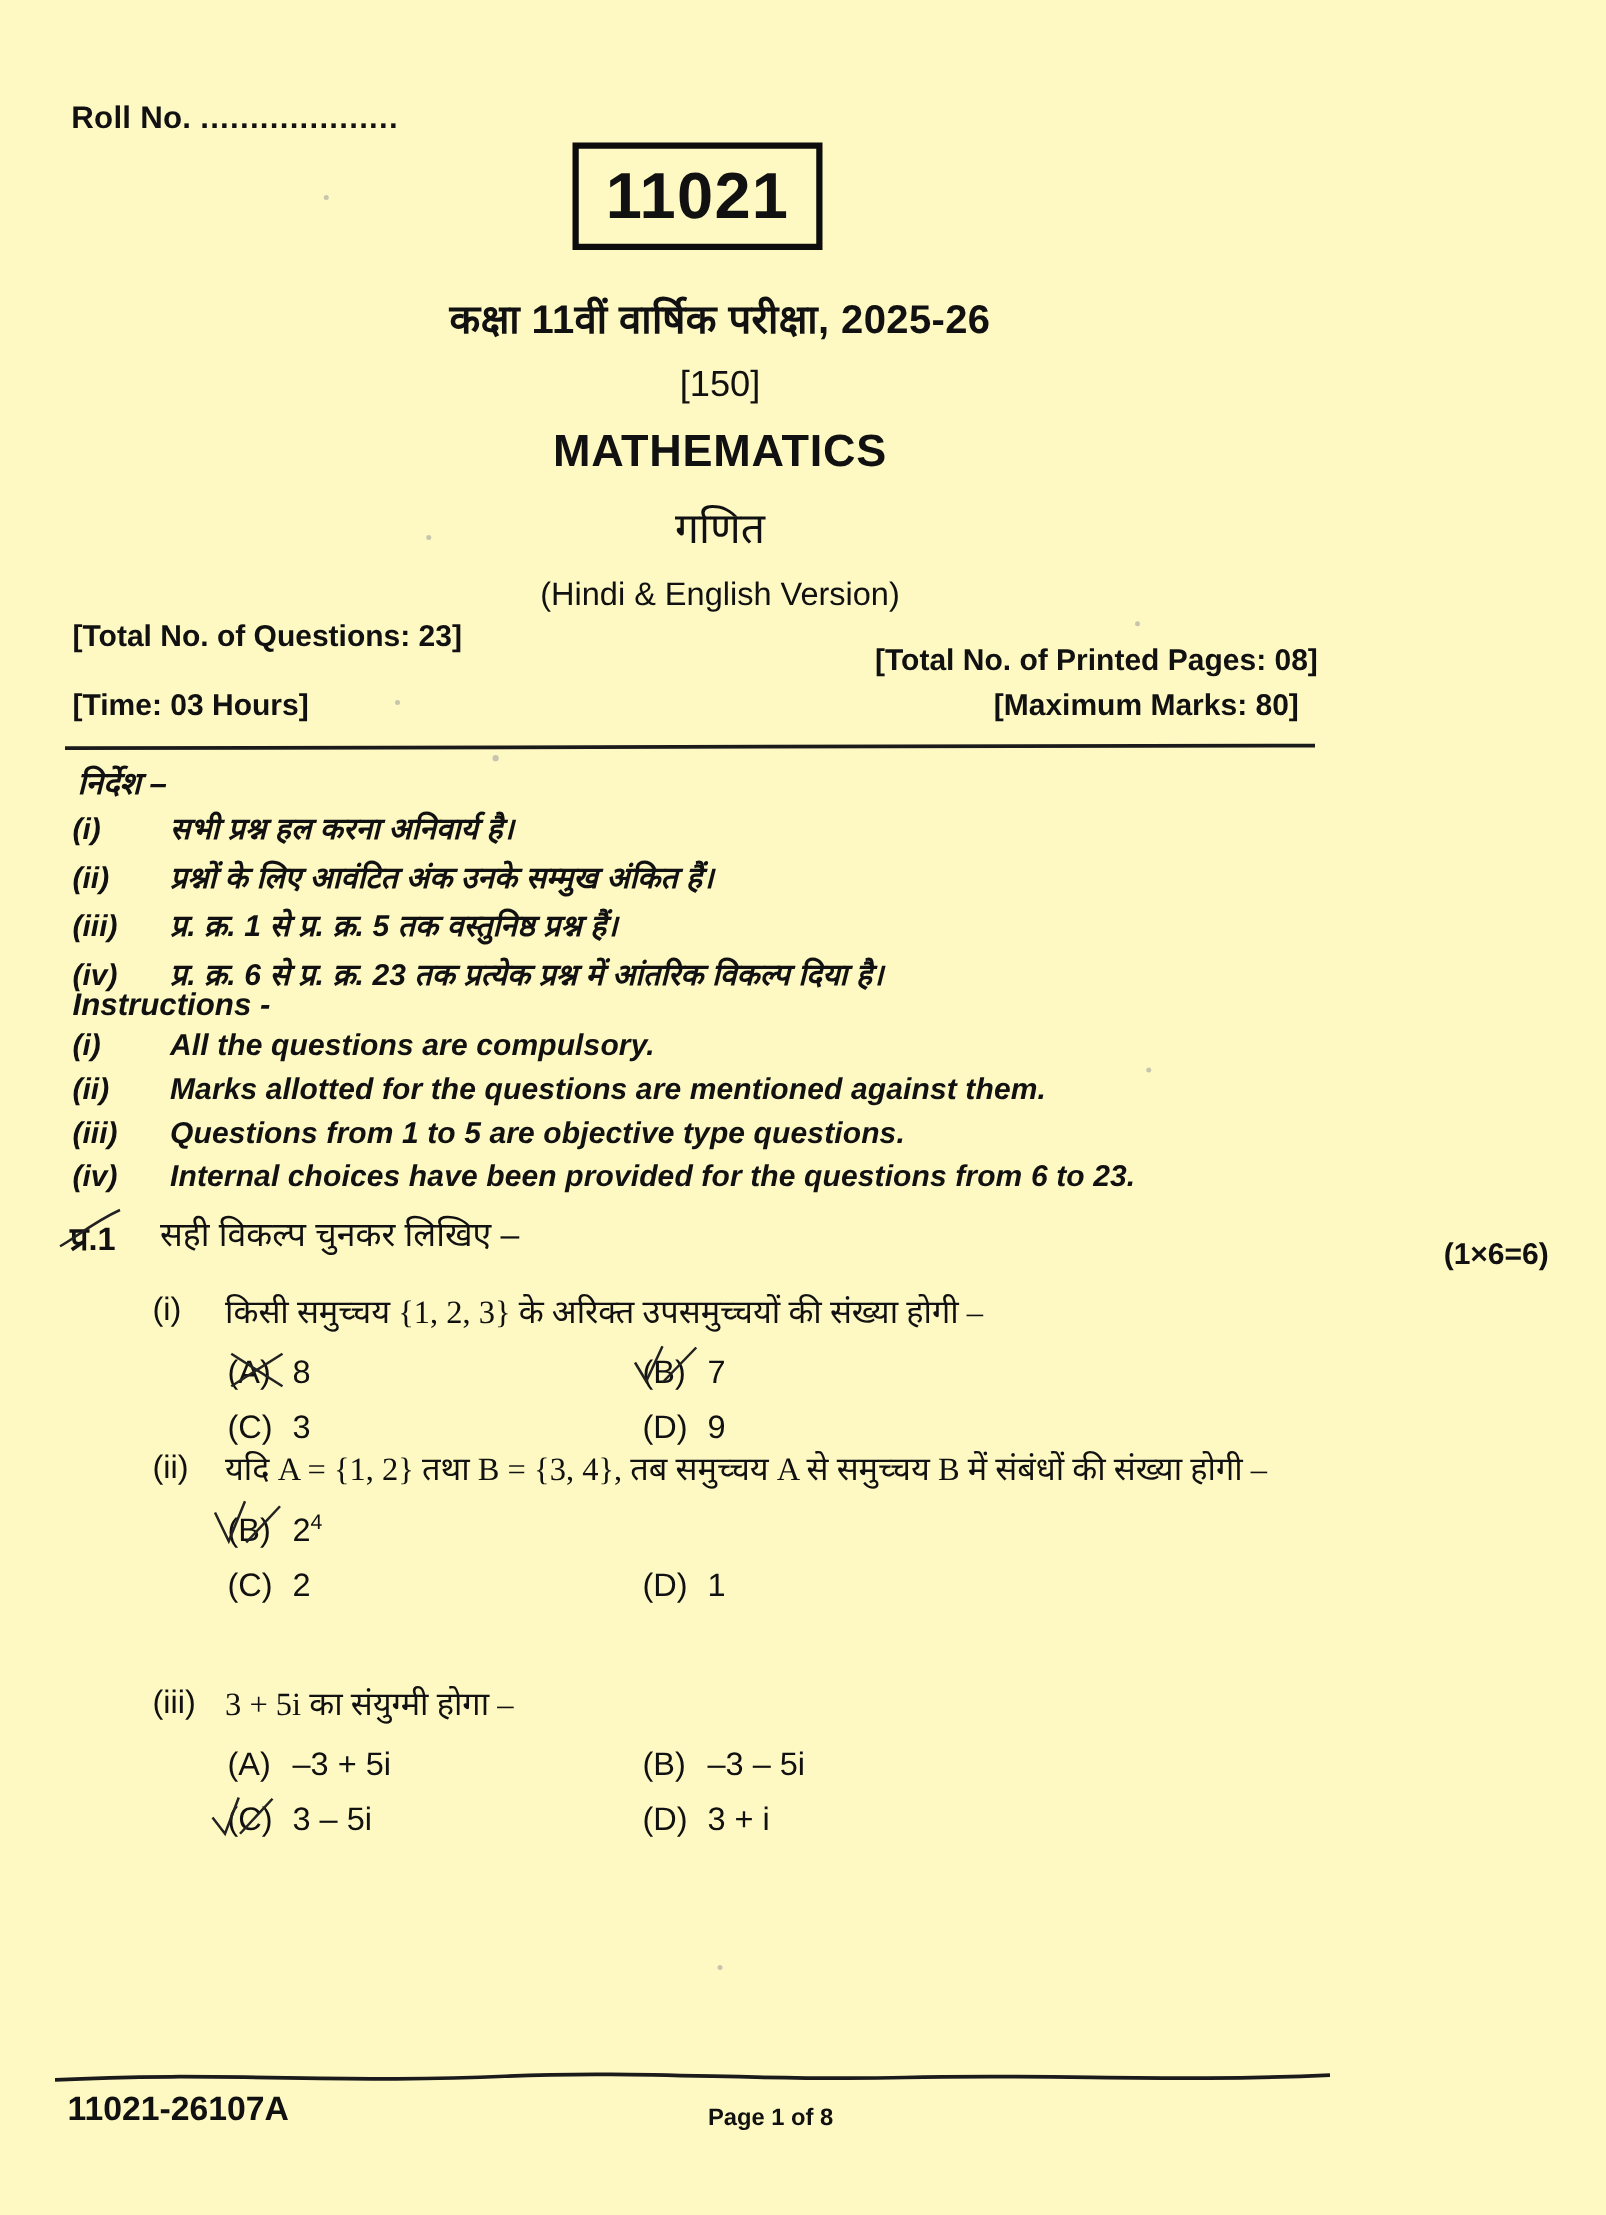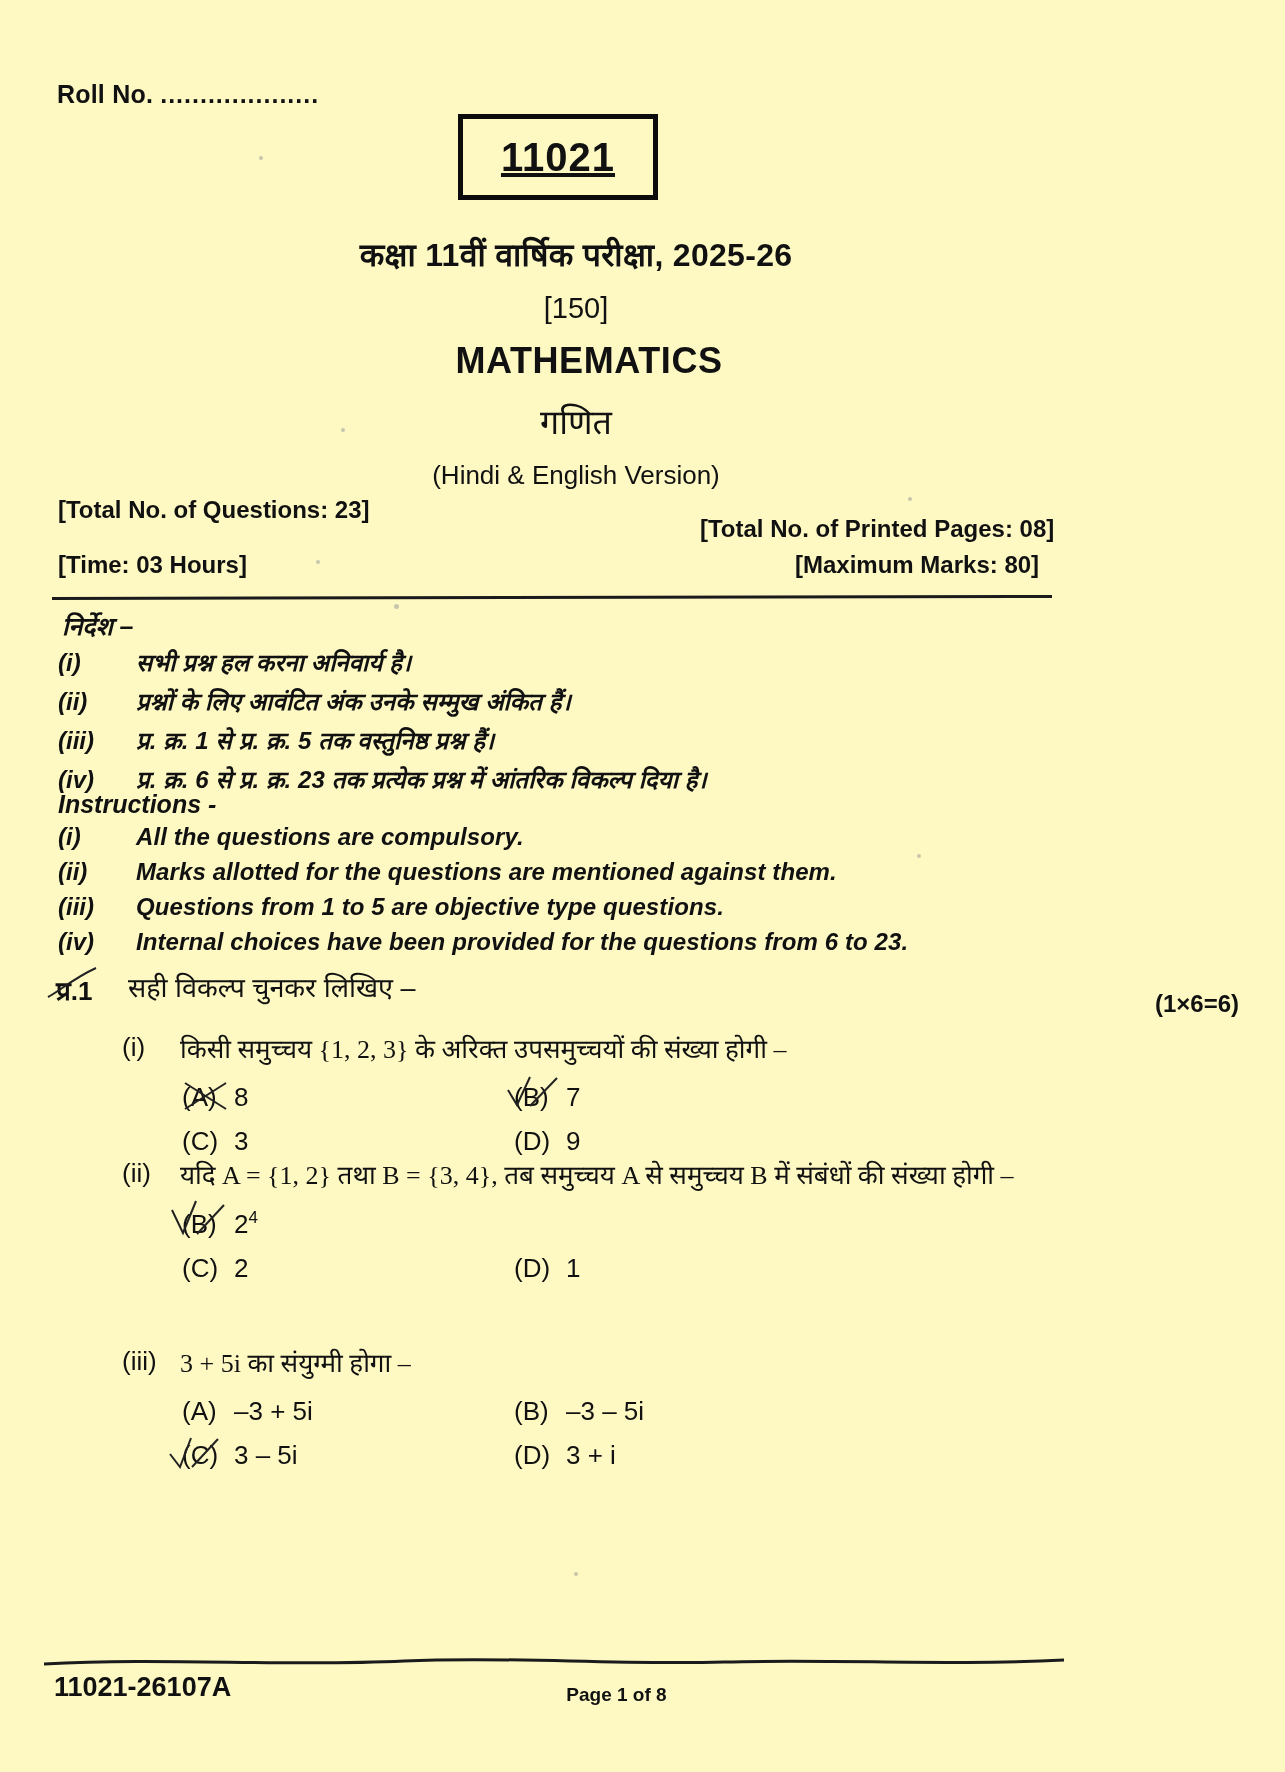--- a/index.html
+++ b/index.html
@@ -41,25 +41,24 @@
     top: 114px;
     width: 200px;
     height: 86px;
     border: 5px solid #0c0c0c;
     box-sizing: border-box;
     display: flex;
     align-items: center;
     justify-content: center;
   }
   .code-box span {
-    font-size: 40px;
+    font-size: 52px;
     font-weight: bold;
     letter-spacing: 1px;
     line-height: 1;
-    text-decoration: underline;
   }
 
   .center-line {
     position: absolute;
     left: 0;
     width: 1152px;
     text-align: center;
   }
   .exam-title {
     top: 232px;
@@ -70,21 +69,20 @@
   .paper-code {
     top: 292px;
     font-size: 29px;
     font-weight: normal;
   }
   .subject-en {
     top: 340px;
     font-size: 36px;
     font-weight: bold;
     letter-spacing: 0.6px;
-    padding-left: 13px;
   }
   .subject-hi {
     top: 398px;
     font-size: 34px;
     font-weight: normal;
   }
   .version {
     top: 460px;
     font-size: 26px;
   }

